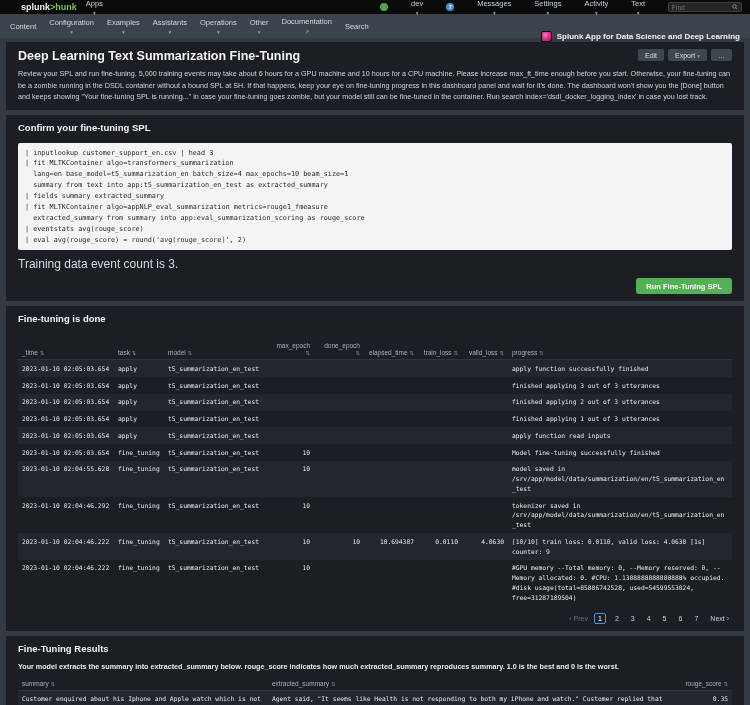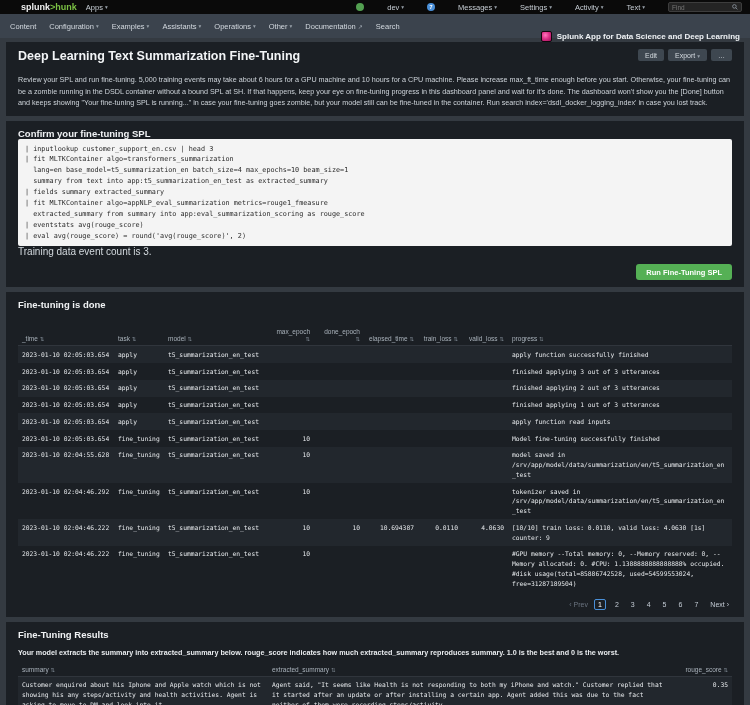--- a/index.html
+++ b/index.html
@@ -11,21 +11,21 @@
     color: #e6e9ec;
   }
   
   .topnav {
     height: 14px; background: #0a0a0a; display: flex; align-items: center;
     gap: 9px; padding: 0 8px; font-size: 7.5px; color: #c6cdd4;
   }
   .logo { font-size: 9px; font-weight: bold; line-height: 1; }
   .logo-splunk { color: #f0f0f0; padding-left: 13px; }
   .logo-hunk { color: #7bc144; }
-  .nav-item { cursor: pointer; display: inline-flex; align-items: center; gap: 2px; white-space: nowrap; }
+  .nav-item { cursor: pointer; display: inline-flex; align-items: center; gap: 2px; white-space: nowrap; flex-direction: column; }
   .caret { font-size: 5.5px; color: #97a0a9; }
   .topnav-right { margin-left: auto; display: flex; align-items: center; gap: 23px; }
   .badge {
     border-radius: 50%; width: 8px; height: 8px; display: inline-flex;
     align-items: center; justify-content: center; font-size: 5.5px; color: #fff; font-weight: bold;
   }
   .badge.green { background: #53a051; }
   .badge.blue { background: #4a90d9; }
   .find-box {
     display: flex; align-items: center; background: #242424; border: 1px solid #3d3d3d;
@@ -50,28 +50,28 @@
   
   .content { padding: 4px 6px 0 6px; display: flex; flex-direction: column; gap: 5px; }
   .block { background: #1b1f24; padding: 7px 12px; }
   .title-row { display: flex; align-items: flex-start; }
   h1 { font-size: 12.5px; color: #f2f4f6; font-weight: bold; }
   .hdr-buttons { margin-left: auto; display: flex; gap: 4px; }
   .hdr-btn {
     background: #3e4750; color: #d6dce1; font-size: 7px; padding: 2.5px 7px;
     border-radius: 2px; border: none; font-family: inherit; cursor: pointer; white-space: nowrap;
   }
-  .desc { margin-top: 11px; font-size: 7.2px; line-height: 1.6; color: #ced4da; }
+  .desc { margin-top: 5px; font-size: 7.2px; line-height: 1.6; color: #ced4da; }
   .panel-title { font-size: 9.5px; color: #f0f2f4; font-weight: bold; }
   .code-block {
-    margin-top: 0; background: #f4f4f4; color: #2a2a2a;
+    margin-top: 10px; background: #f4f4f4; color: #2a2a2a;
     font-family: "DejaVu Sans Mono", monospace; font-size: 6.8px; line-height: 1.6;
     padding: 5px 7px; border-radius: 2px; white-space: pre; overflow: hidden;
   }
-  .note { font-size: 10px; color: #d3d9de; }
+  .note { margin-top: 7px; font-size: 12px; color: #d3d9de; }
   .btn-row { display: flex; justify-content: flex-end; margin-top: 7px; }
   .green-btn {
     background: #55b055; color: #fff; font-size: 7.5px; font-weight: bold;
     padding: 3.5px 10px; border: none; border-radius: 3px; font-family: inherit; cursor: pointer;
   }
   table { width: 100%; border-collapse: collapse; table-layout: fixed; }
   .t-progress { margin-top: 15px; }
   .t-results { margin-top: 6px; }
   th {
     font-size: 6.5px; color: #a9b2bb; font-weight: normal; text-align: left;

